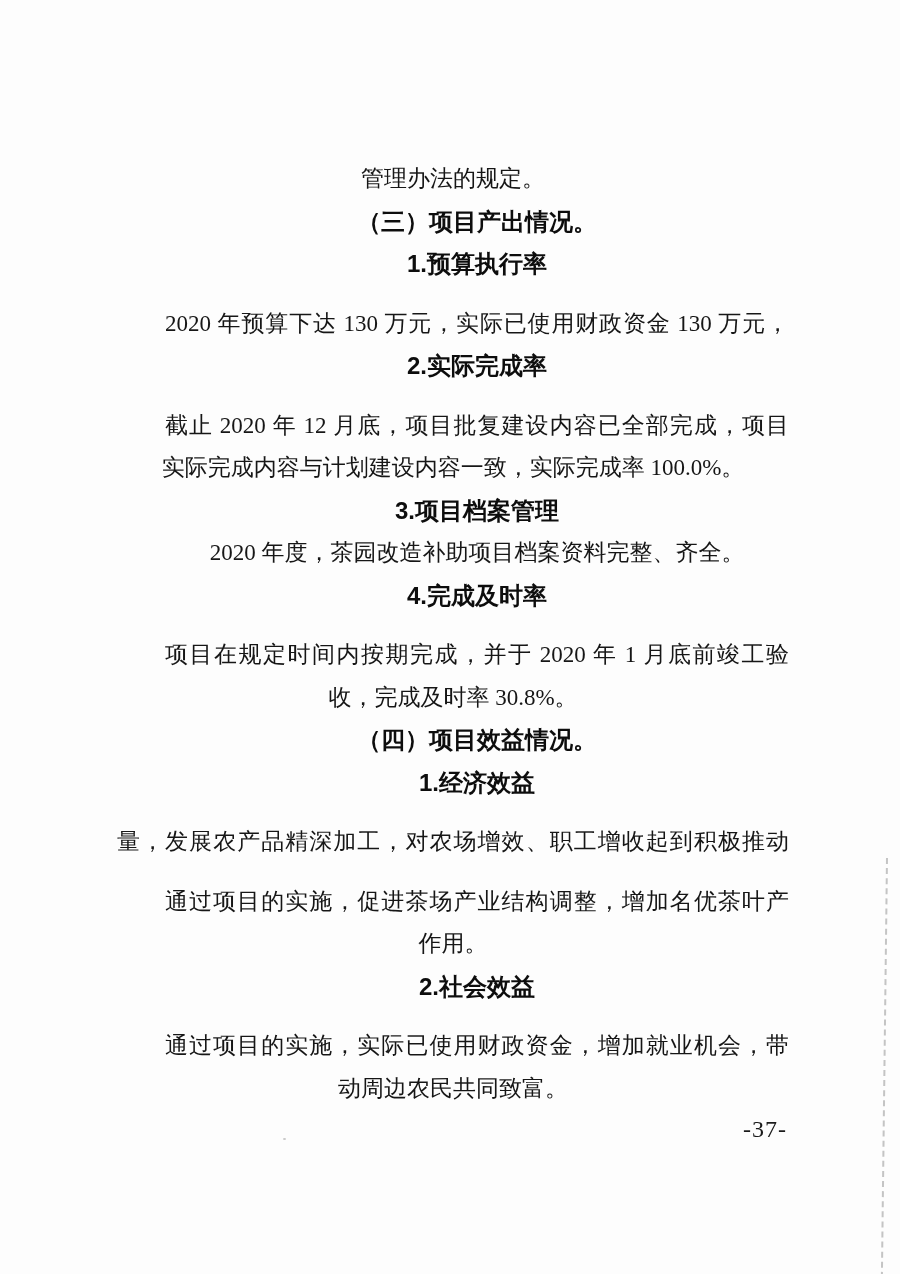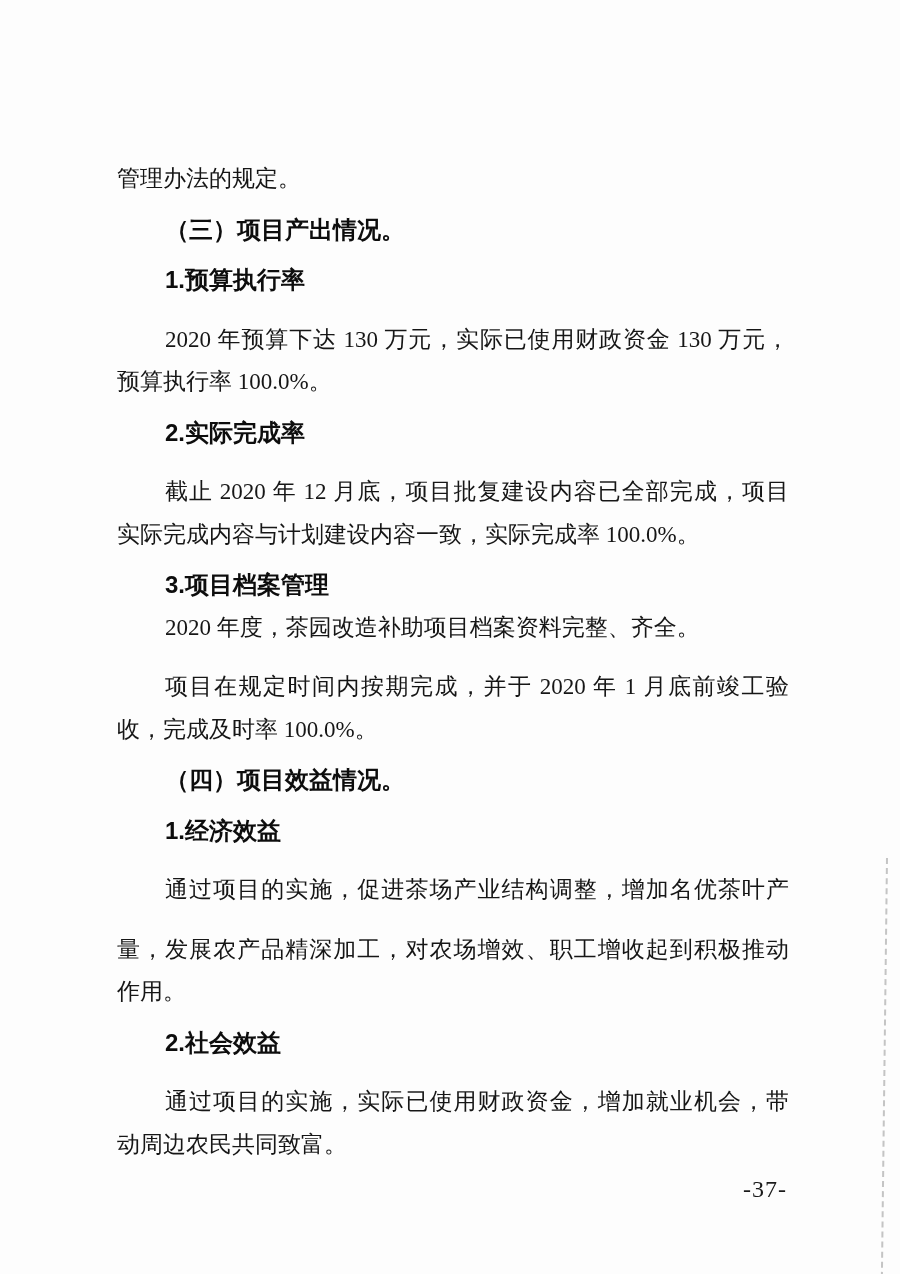--- a/index.html
+++ b/index.html
@@ -18,41 +18,40 @@
     position: absolute;
     left: 117px;
     top: 158px;
     width: 672px;
   }
   .line {
     line-height: 42.5px;
     font-size: 23px;
     color: #161616;
     white-space: nowrap;
-    text-align: left;
+    text-align: center;
   }
   .line.justify {
     white-space: normal;
     text-align: justify;
     text-align-last: justify;
     margin-top: 17px;
   }
   .line.indent {
     padding-left: 48px;
   }
   .line.heading {
     font-family: "Liberation Sans", "DejaVu Sans", sans-serif;
     font-weight: bold;
     font-size: 24px;
     color: #0d0d0d;
-    margin-top: 8px;
   }
   .page-number {
     position: absolute;
-    top: 1176px;
+    top: 1116px;
     right: 113px;
     font-size: 24px;
     letter-spacing: 1px;
     color: #1a1a1a;
     font-family: "Liberation Serif", "DejaVu Serif", serif;
   }
   .scan-dash-line {
     position: absolute;
     left: 886px;
     top: 858px;
@@ -74,32 +73,32 @@
 </style>
 </head>
 <body>
 
 <div class="page">
   <div class="content">
       <div class="line">管理办法的规定。</div>
       <div class="line heading indent">（三）项目产出情况。</div>
       <div class="line heading indent">1.预算执行率</div>
       <div class="line indent justify">2020 年预算下达 130 万元，实际已使用财政资金 130 万元，</div>
-      <div class="line">预算执行率 100.0%。</div>
       <div class="line heading indent">2.实际完成率</div>
       <div class="line indent justify">截止 2020 年 12 月底，项目批复建设内容已全部完成，项目</div>
       <div class="line">实际完成内容与计划建设内容一致，实际完成率 100.0%。</div>
       <div class="line heading indent">3.项目档案管理</div>
       <div class="line indent">2020 年度，茶园改造补助项目档案资料完整、齐全。</div>
+      <div class="line heading indent">4.完成及时率</div>
       <div class="line indent justify">项目在规定时间内按期完成，并于 2020 年 1 月底前竣工验</div>
-      <div class="line">收，完成及时率 100.0%。</div>
+      <div class="line">收，完成及时率 30.8%。</div>
       <div class="line heading indent">（四）项目效益情况。</div>
       <div class="line heading indent">1.经济效益</div>
+      <div class="line justify">量，发展农产品精深加工，对农场增效、职工增收起到积极推动</div>
       <div class="line indent justify">通过项目的实施，促进茶场产业结构调整，增加名优茶叶产</div>
-      <div class="line justify">量，发展农产品精深加工，对农场增效、职工增收起到积极推动</div>
       <div class="line">作用。</div>
       <div class="line heading indent">2.社会效益</div>
       <div class="line indent justify">通过项目的实施，实际已使用财政资金，增加就业机会，带</div>
       <div class="line">动周边农民共同致富。</div>
     </div>
   <div class="page-number">-37-</div>
   <div class="scan-dash-line"></div>
   <div class="scan-speck"></div>
 </div>
 

